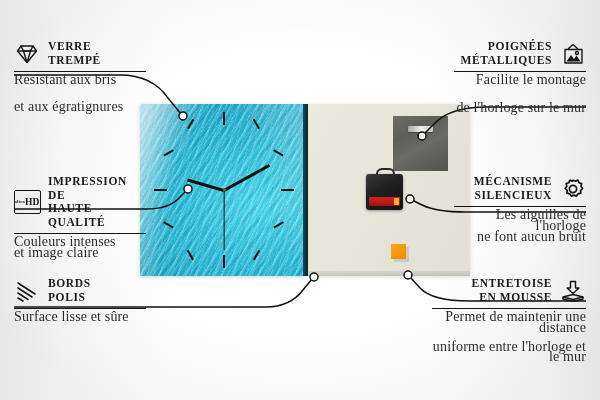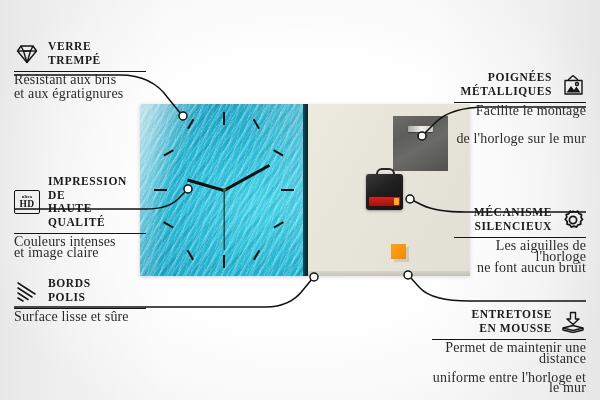--- a/index.html
+++ b/index.html
@@ -27,30 +27,30 @@
     font-size:11.5px;line-height:13.5px;text-transform:uppercase;
   }
   .feat .rule{height:1.4px;background:#151515;margin-top:3px;}
   .feat .sub{
     font-size:14px;line-height:10.6px;color:#2b2b2b;margin-top:3px;
     letter-spacing:.15px;
   }
   .feat.left .head{justify-content:flex-start;}
   .feat.left .title{text-align:left;}
   .feat.left .sub{text-align:left;}
-  .feat.right .head{justify-content:flex-end;margin-top:31px;}
+  .feat.right .head{justify-content:flex-end;}
   .feat.right .title{text-align:right;}
   .feat.right .sub{text-align:right;}
   .ico{width:26px;height:24px;flex:0 0 auto;display:flex;align-items:center;justify-content:center;}
   .ico svg{display:block;}
 
   
   .hdbox{
     width:25px;height:22px;border:1.4px solid #151515;border-radius:2px;
-    display:flex;flex-direction:column;align-items:center;justify-content:center;
+    display:flex;flex-direction:row;align-items:center;justify-content:center;
     line-height:1;
   }
   .hdbox .u{font-size:4.6px;font-weight:bold;letter-spacing:.2px;color:#151515;}
   .hdbox .h{font-size:9.5px;font-weight:bold;letter-spacing:.3px;color:#151515;margin-top:.5px;}
 
   
   #product{position:absolute;left:140px;top:104px;width:330px;height:172px;}
 
   .panel-front{
     position:absolute;left:0;top:0;width:167px;height:172px;
@@ -194,21 +194,21 @@
           </g>
         </svg>
       </span>
       <div>
         <div class="title">VERRE</div>
         <div class="title">TREMPÉ</div>
       </div>
     </div>
     <div class="rule" style="width:132px;margin-top:4px;"></div>
     <div class="sub">Résistant aux bris</div>
-    <div class="sub" style="margin-top:3px;">et aux égratignures</div>
+    <div class="sub" style="margin-top:16px;">et aux égratignures</div>
   </div>
 
   <div class="feat left" style="left:14px;top:175px;width:132px;">
     <div class="head">
       <span class="ico">
         <span class="hdbox">
           <span class="u">ultra</span>
           <span class="h">HD</span>
         </span>
       </span>

